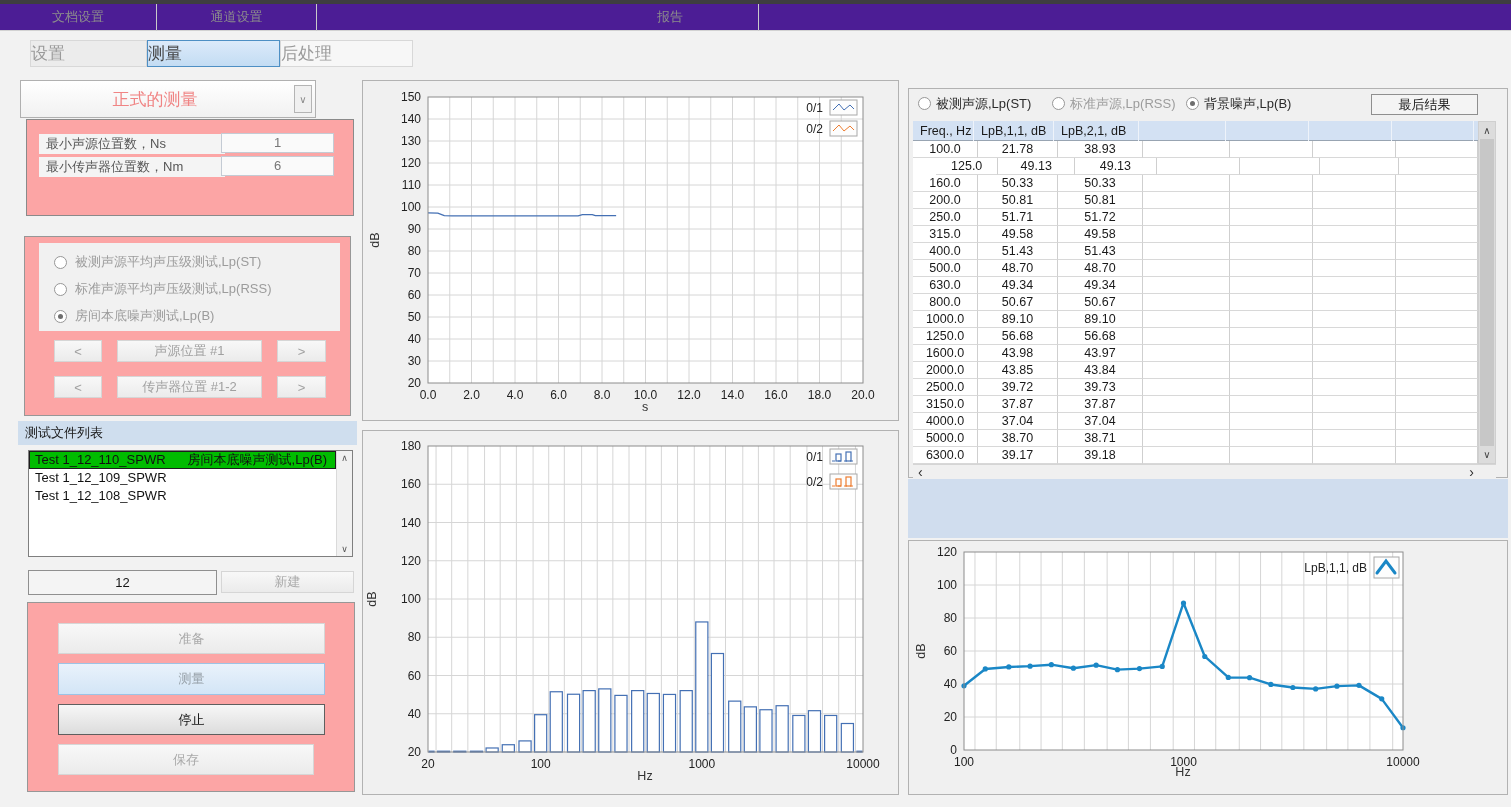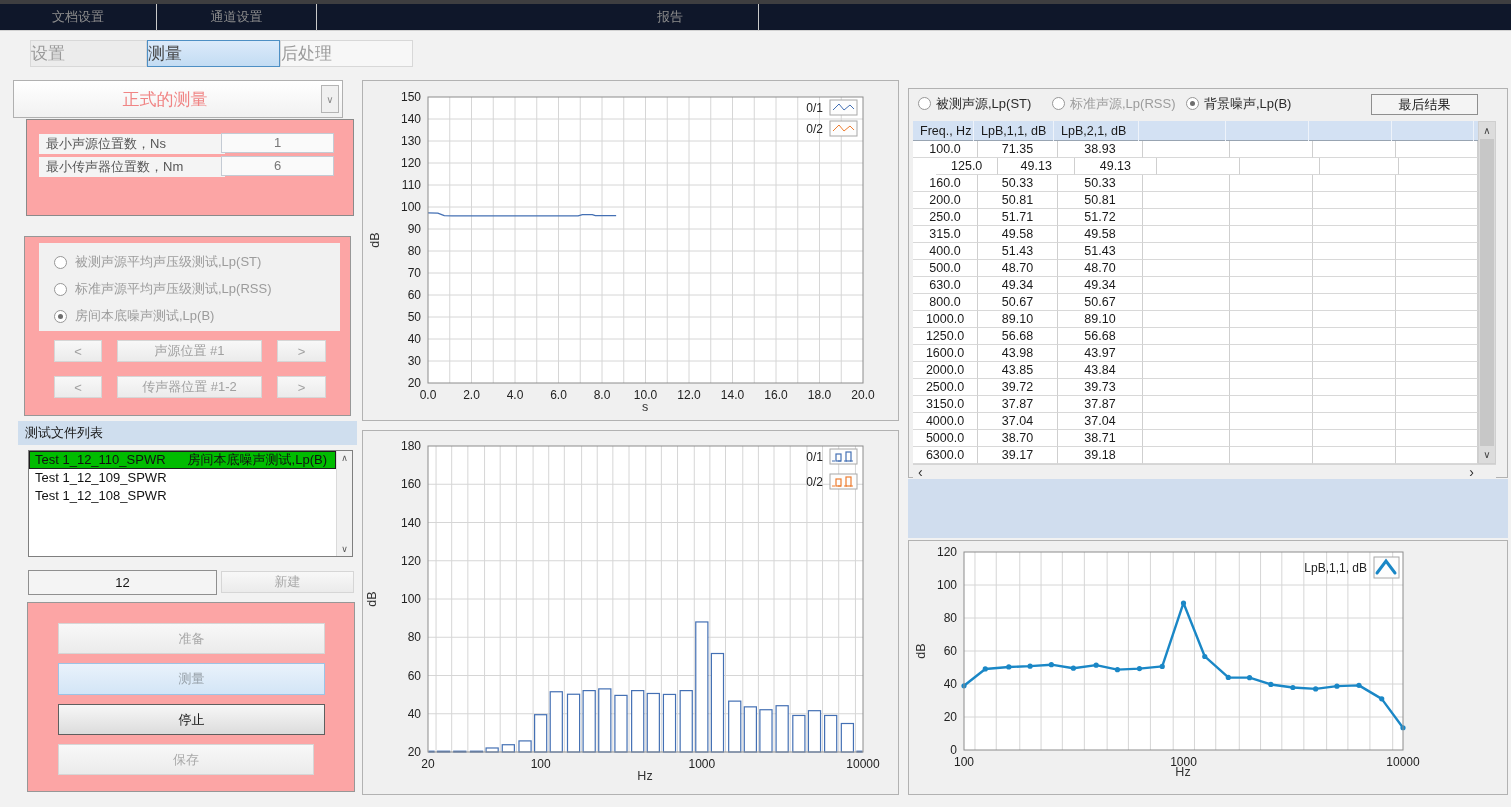--- a/index.html
+++ b/index.html
@@ -2,21 +2,21 @@
 <html><head>
 <meta charset="utf-8">
 <style>
   *{margin:0;padding:0;box-sizing:border-box}
   html,body{width:1511px;height:807px;overflow:hidden}
   body{font-family:"Liberation Sans","DejaVu Sans",sans-serif;background:#f2f2f2;color:#222}
   #app{position:relative;width:1511px;height:807px;background:#f2f2f2;overflow:hidden}
   .abs{position:absolute}
   
   .topstrip{left:0;top:0;width:1511px;height:4px;background:#3e3e40}
-  .tabbar{left:0;top:4px;width:1511px;height:27px;background:#0f172a;border-bottom:1px solid #d2d2d2}
+  .tabbar{left:0;top:4px;width:1511px;height:27px;background:#4c1d95;border-bottom:1px solid #d2d2d2}
   .tab{position:absolute;top:0;height:27px;line-height:26px;text-align:center;font-size:13px;color:#8c8c8c;border-right:1px solid #c9c9c9;cursor:default}
   .tab.active{background:#f3f3f3;color:#3c3c3c;border-left:1px solid #c9c9c9}
   
   .subtab{position:absolute;top:40px;height:27px;line-height:25px;text-align:left;font-size:17px;color:#9a9a9a}
   .subtab.plain{background:#ececec;border:1px solid #d8d8d8}
   .subtab.active{background:linear-gradient(#dceafa,#c3dcf3);border:1px solid #4e8fc4;color:#444}
   .subtab.light{background:#f7f7f7;border:1px solid #d8d8d8}
   
   .gbox{border:1px solid #979797;background:#fca5a5}
   .panel-grey{background:#f1f1f1}
@@ -69,21 +69,21 @@
   <div class="abs tabbar">
     <div class="tab" style="left:0;width:157px">文档设置</div>
     <div class="tab" style="left:157px;width:160px">通道设置</div>
     <div class="tab" style="left:582px;width:177px">报告</div>
   </div>
 
   <div class="abs subtab plain" style="left:30px;width:117px">设置</div>
   <div class="abs subtab active" style="left:147px;width:133px">测量</div>
   <div class="abs subtab light" style="left:280px;width:133px">后处理</div>
 
-  <div class="abs dropdown" style="left:13px;top:80px;width:330px;height:38px">
+  <div class="abs dropdown" style="left:20px;top:80px;width:296px;height:38px">
     <span class="mode-text">正式的测量</span>
     <span class="dd-btn">∨</span>
   </div>
 
   <div class="abs gbox" style="left:26px;top:119px;width:328px;height:97px;border-color:#8a8a8a">
     <span class="fld-label" style="left:12px;top:14px;width:186px">最小声源位置数，Ns</span>
     <span class="fld-value" style="left:194px;top:13px;width:113px">1</span>
     <span class="fld-label" style="left:12px;top:37px;width:186px">最小传声器位置数，Nm</span>
     <span class="fld-value" style="left:194px;top:36px;width:113px">6</span>
   </div>
@@ -307,21 +307,21 @@
           <div class="tbl-hcell" style="width: 80px;">LpB,1,1, dB</div>
           <div class="tbl-hcell" style="width: 85px;">LpB,2,1, dB</div>
           <div class="tbl-hcell" style="width: 87px;"></div>
           <div class="tbl-hcell" style="width: 83px;"></div>
           <div class="tbl-hcell" style="width: 83px;"></div>
           <div class="tbl-hcell" style="width: 82px;"></div>
         </div>
       <div id="tbl-body">
           <div class="tbl-row">
             <div class="tbl-cell" style="width: 65px;">100.0</div>
-            <div class="tbl-cell" style="width: 80px;">71.35</div>
+            <div class="tbl-cell" style="width: 80px;">21.78</div>
             <div class="tbl-cell" style="width: 85px;">38.93</div>
             <div class="tbl-cell" style="width: 87px;"></div>
             <div class="tbl-cell" style="width: 83px;"></div>
             <div class="tbl-cell" style="width: 83px;"></div>
             <div class="tbl-cell" style="width: 82px;"></div>
           </div>
           <div class="tbl-row">
             <div class="tbl-cell" style="width: 65px; margin-left: 23px;">125.0</div>
             <div class="tbl-cell" style="width: 80px;">49.13</div>
             <div class="tbl-cell" style="width: 85px;">49.13</div>

